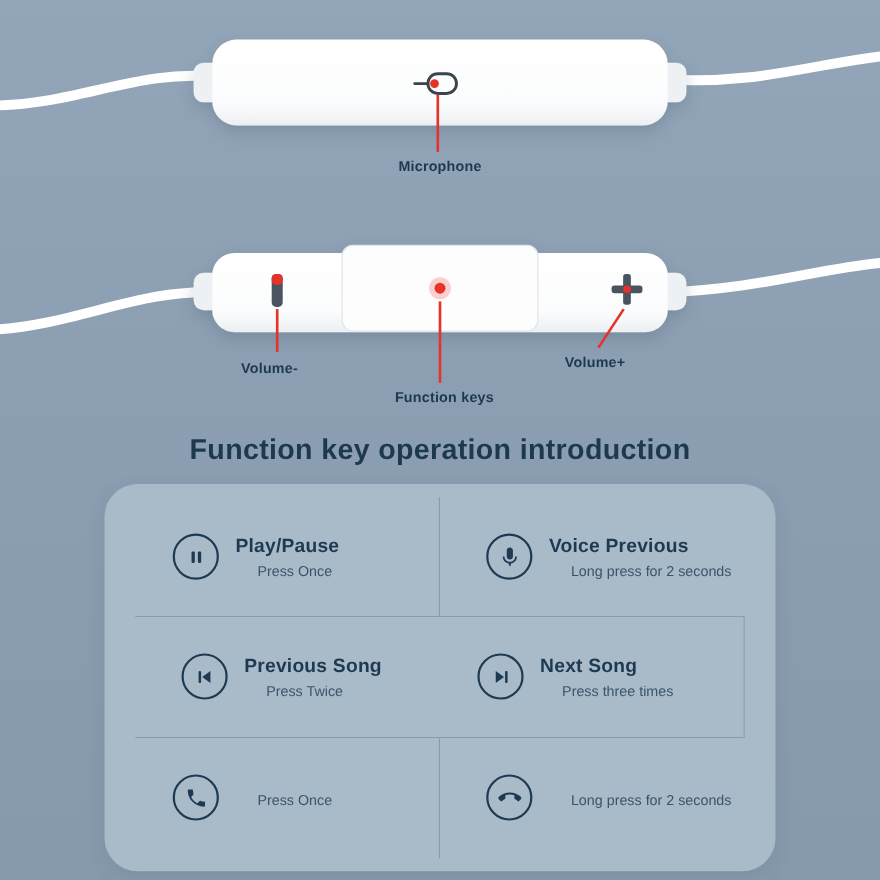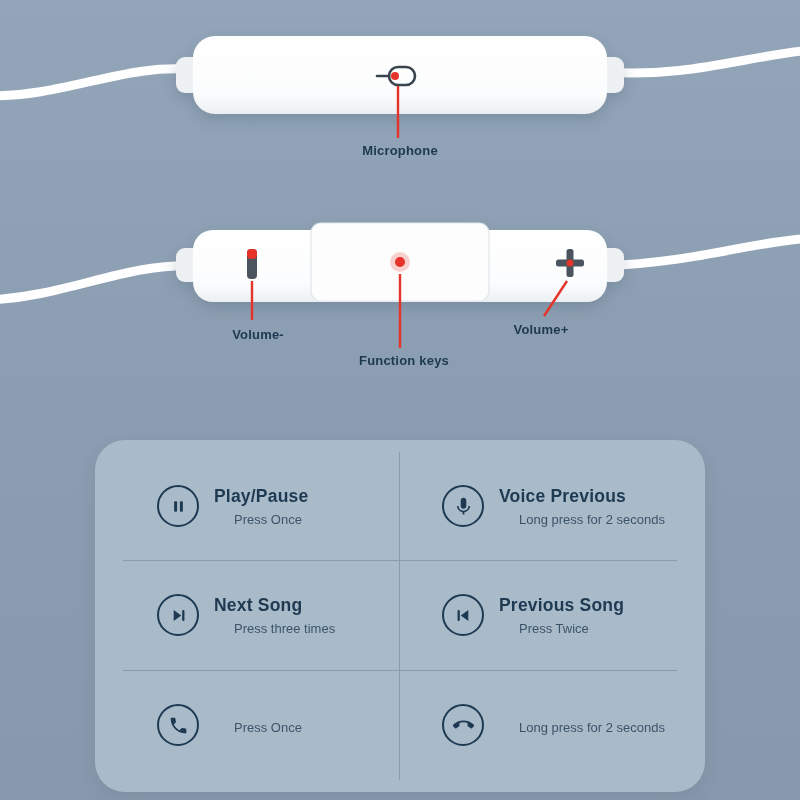--- a/index.html
+++ b/index.html
@@ -97,24 +97,25 @@
       <rect x="566.5" y="249" width="7" height="28" rx="2.5" fill="#49545e"></rect>
       <circle cx="570" cy="263" r="3.5" fill="#e63329"></circle>
     </g>
 
     <line x1="252" y1="281" x2="252" y2="320" stroke="#e63329" stroke-width="2.4"></line>
     <line x1="400" y1="274" x2="400" y2="348" stroke="#e63329" stroke-width="2.4"></line>
     <line x1="567" y1="281" x2="544" y2="316" stroke="#e63329" stroke-width="2.4"></line>
   </svg>
 
   <div class="callout-label" style="left:400px;top:143px;">Microphone</div>
-  <div class="callout-label" style="left:258px;top:327px;">Volume-</div>
+  <div class="callout-label" style="left:245px;top:327px;">Volume-</div>
   <div class="callout-label" style="left:404px;top:353px;">Function keys</div>
   <div class="callout-label" style="left:541px;top:322px;">Volume+</div>
 
+  <div class="heading">Function key operation introduction</div>
 
   <div class="card">
     <div class="grid">
 
       <div class="cell col-l rb">
         <span class="icon-circle">
           <svg viewBox="0 0 24 24">
               <rect x="7" y="6" width="3.4" height="12" rx="1.2"></rect>
               <rect x="13.6" y="6" width="3.4" height="12" rx="1.2"></rect>
             </svg>
@@ -130,43 +131,43 @@
           <svg viewBox="0 0 24 24">
               <path d="M12 14.5c1.8 0 3.2-1.4 3.2-3.2V5.2C15.2 3.4 13.8 2 12 2S8.8 3.4 8.8 5.2v6.1c0 1.8 1.4 3.2 3.2 3.2zm5.6-3.2c0 3.1-2.5 5.6-5.6 5.6s-5.6-2.5-5.6-5.6H4.6c0 3.7 2.8 6.8 6.4 7.3V21h2v-2.4c3.6-.5 6.4-3.6 6.4-7.3h-1.8z"></path>
             </svg>
         </span>
         <span class="ftext">
           <span class="ftitle">Voice Previous</span>
           <span class="fsub">Long press for 2 seconds</span>
         </span>
       </div>
 
+      <div class="cell col-r rb">
+        <span class="icon-circle">
+          <svg viewBox="0 0 24 24">
+              <path d="M17.5 5.8l-8.6 6.2 8.6 6.2z"></path>
+              <rect x="5.2" y="5.8" width="2.6" height="12.4" rx="1.1"></rect>
+            </svg>
+        </span>
+        <span class="ftext">
+          <span class="ftitle">Previous Song</span>
+          <span class="fsub">Press Twice</span>
+        </span>
+      </div>
+
       <div class="cell col-l rb">
         <span class="icon-circle">
           <svg viewBox="0 0 24 24">
               <path d="M6.5 5.8l8.6 6.2-8.6 6.2z"></path>
               <rect x="16.2" y="5.8" width="2.6" height="12.4" rx="1.1"></rect>
             </svg>
         </span>
         <span class="ftext">
           <span class="ftitle">Next Song</span>
           <span class="fsub">Press three times</span>
-        </span>
-      </div>
-
-      <div class="cell col-r rb">
-        <span class="icon-circle">
-          <svg viewBox="0 0 24 24">
-              <path d="M17.5 5.8l-8.6 6.2 8.6 6.2z"></path>
-              <rect x="5.2" y="5.8" width="2.6" height="12.4" rx="1.1"></rect>
-            </svg>
-        </span>
-        <span class="ftext">
-          <span class="ftitle">Previous Song</span>
-          <span class="fsub">Press Twice</span>
         </span>
       </div>
 
       <div class="cell col-l">
         <span class="icon-circle">
           <svg viewBox="0 0 24 24">
               <path d="M6.62 10.79c1.44 2.83 3.76 5.14 6.59 6.59l2.2-2.2c.27-.27.67-.36 1.02-.24 1.12.37 2.33.57 3.57.57.55 0 1 .45 1 1V20c0 .55-.45 1-1 1-9.39 0-17-7.61-17-17 0-.55.45-1 1-1h3.5c.55 0 1 .45 1 1 0 1.25.2 2.45.57 3.57.11.35.03.74-.25 1.02l-2.2 2.2z"></path>
             </svg>
         </span>
         <span class="ftext">

